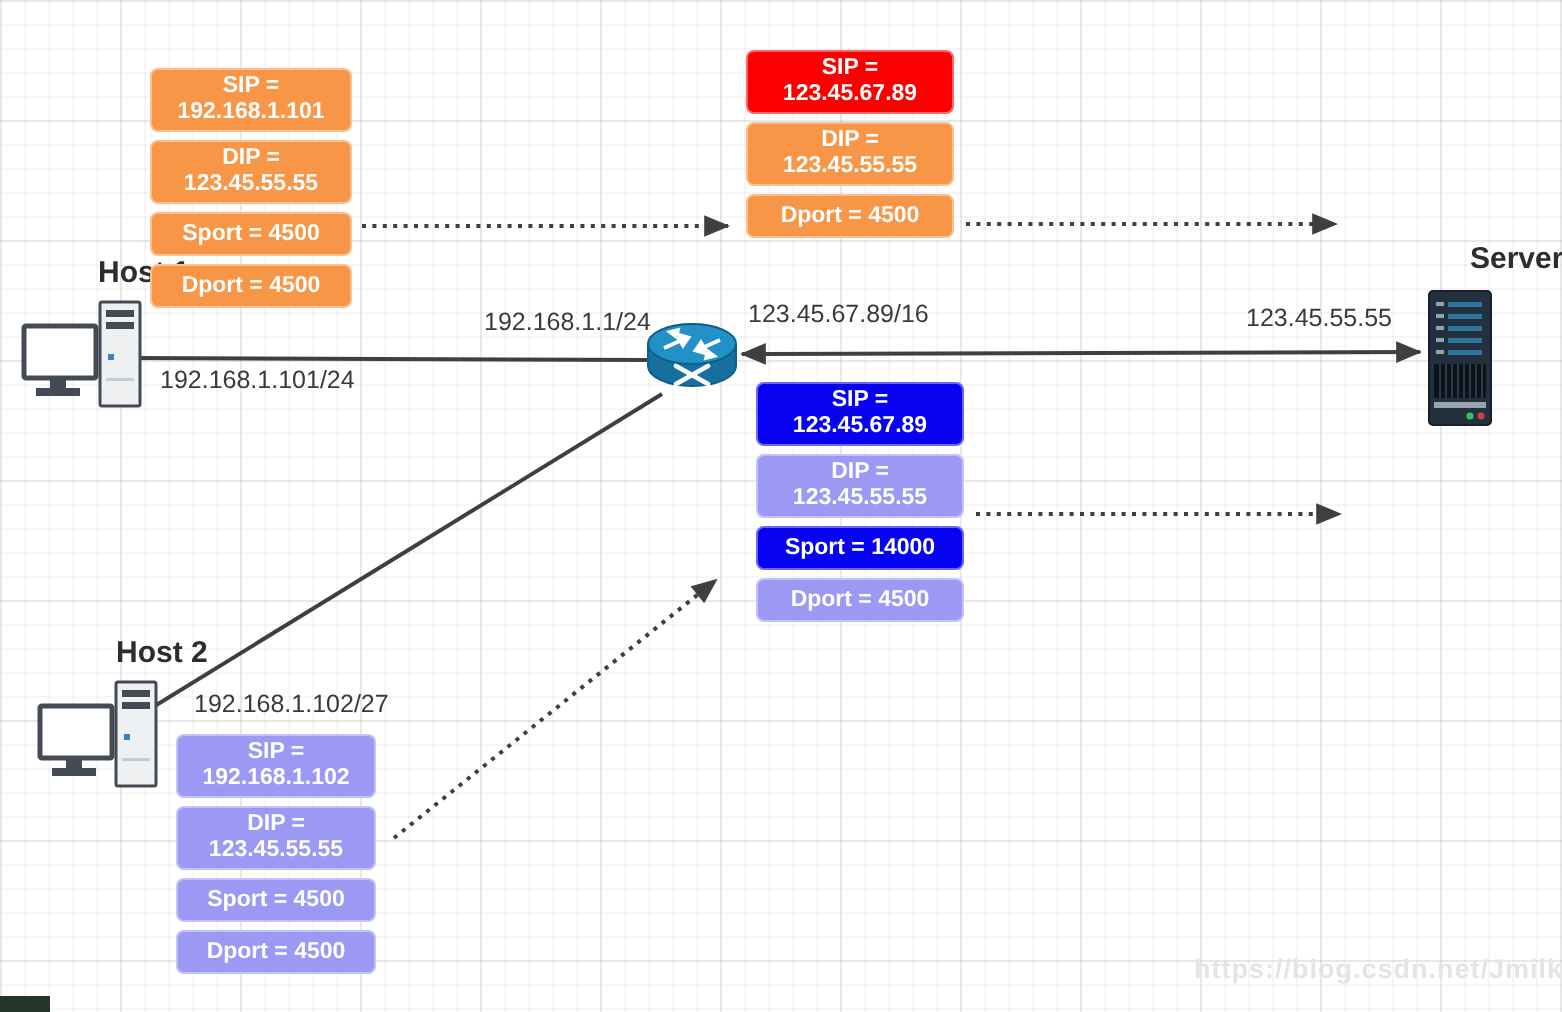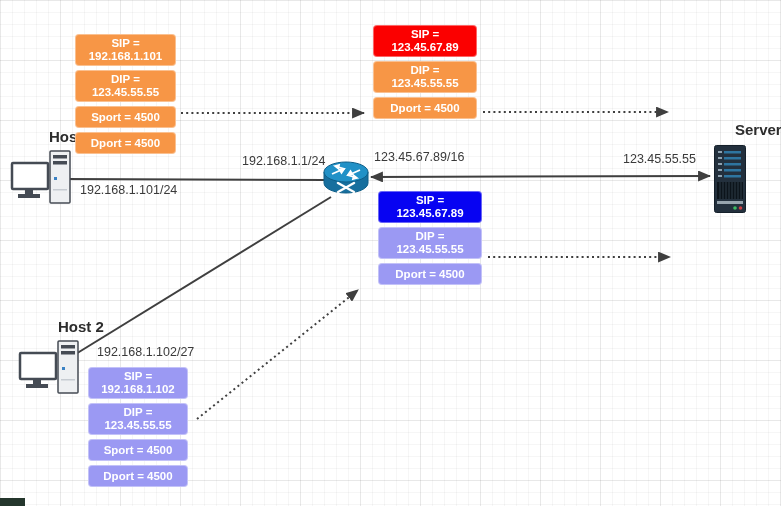--- a/index.html
+++ b/index.html
@@ -173,20 +173,24 @@
 
   <div class="packet-group" style="left:378px;top:191px;width:104px;">
     <div class="prow" style="background-color: rgb(7, 3, 242);">
       <span>SIP =</span>
       <span>123.45.67.89</span>
     </div>
     <div class="prow" style="background-color: rgb(155, 153, 243);">
       <span>DIP =</span>
       <span>123.45.55.55</span>
     </div>
+    <div class="prow" style="background-color: rgb(7, 3, 242);">
+      <span>Sport = 14000</span>
+      <span></span>
+    </div>
     <div class="prow" style="background-color: rgb(155, 153, 243);">
       <span>Dport = 4500</span>
       <span></span>
     </div>
   </div>
 
   <div class="packet-group" style="left:88px;top:367px;width:100px;">
     <div class="prow" style="background-color: rgb(155, 153, 243);">
       <span>SIP =</span>
       <span>192.168.1.102</span>
@@ -198,15 +202,16 @@
     <div class="prow" style="background-color: rgb(155, 153, 243);">
       <span>Sport = 4500</span>
       <span></span>
     </div>
     <div class="prow" style="background-color: rgb(155, 153, 243);">
       <span>Dport = 4500</span>
       <span></span>
     </div>
   </div>
 
+  <div class="watermark" style="left:597px;top:477px;">https://blog.csdn.net/Jmilk</div>
   <div class="corner-artifact" style="left:0;top:498px;width:25px;height:8px;"></div>
 
 </div>
 
 </body></html>

